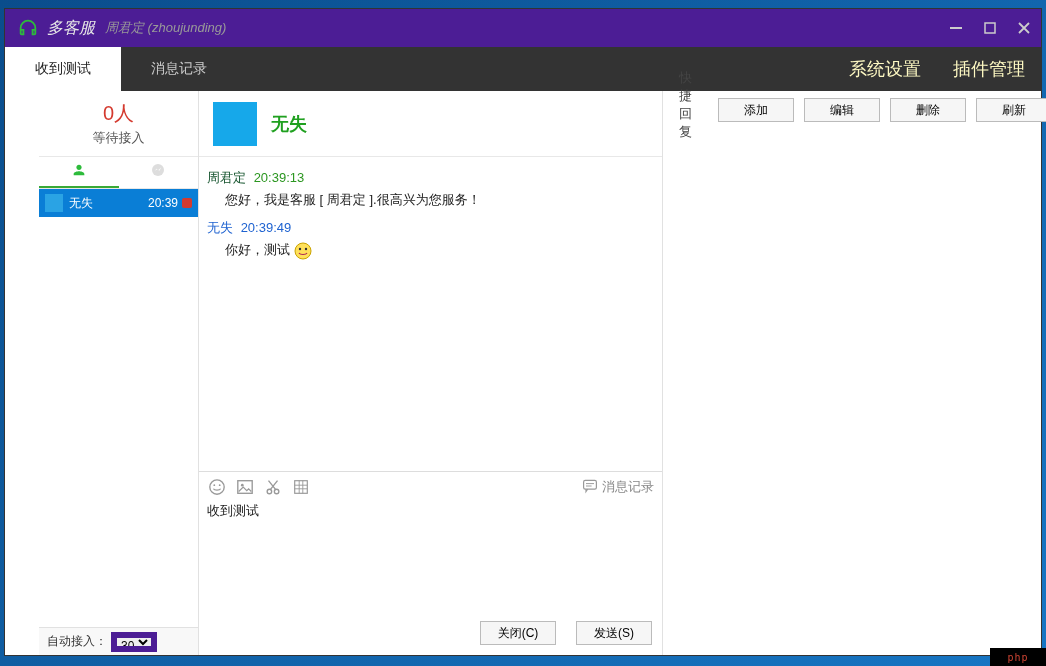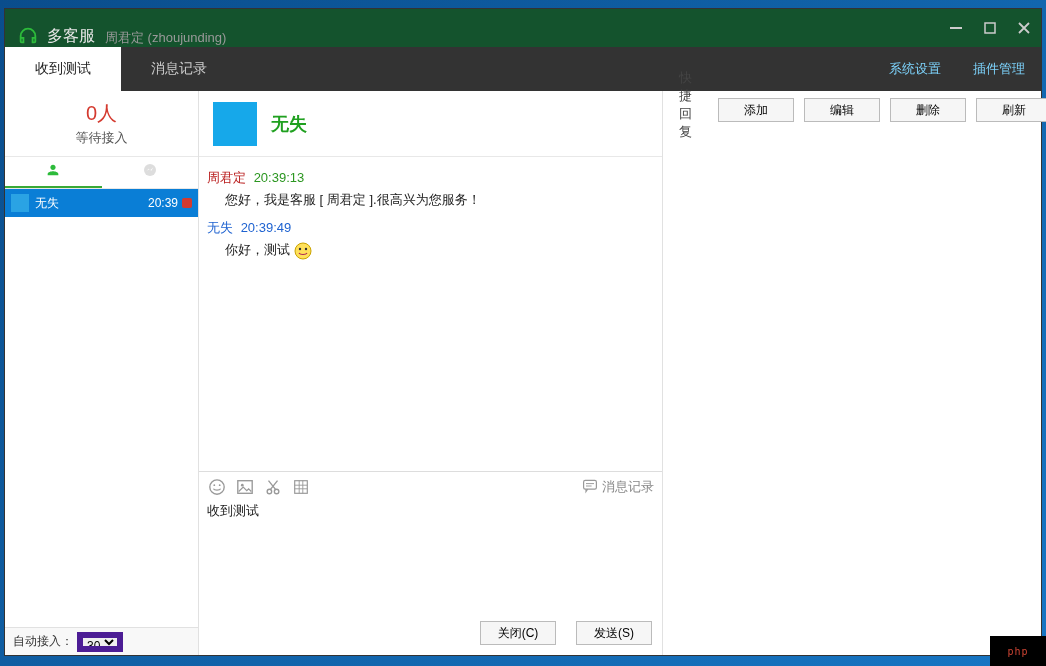--- a/index.html
+++ b/index.html
@@ -1,36 +1,36 @@
 <!DOCTYPE html>
 <html><head>
 <meta charset="utf-8">
 <style>
 * { box-sizing: border-box; margin: 0; padding: 0; font-family: "Microsoft YaHei", sans-serif; }
 html, body { width: 1046px; height: 666px; overflow: hidden; }
 body { background: linear-gradient(135deg, #0a4d8c 0%, #1776c4 100%); display: flex; align-items: stretch; }
 .app { width: 1038px; height: 648px; margin: 8px 4px; display: flex; flex-direction: column; background: #fff; border: 1px solid #333; }
 
-.titlebar { height: 38px; background: #14532d; display: flex; align-items: flex-end; color: #ccc; padding-left: 12px; }
+.titlebar { height: 38px; background: #4c1d95; display: flex; align-items: center; color: #ccc; padding-left: 12px; font-style: italic; }
 .titlebar .logo { width: 22px; height: 22px; margin-right: 8px; }
 .titlebar .app-name { color: #e6e6e6; font-size: 16px; font-weight: 500; margin-right: 10px; }
 .titlebar .user-name { color: #999; font-size: 13px; }
 .titlebar .spacer { flex: 1; }
 .win-btn { width: 34px; height: 38px; display: flex; align-items: center; justify-content: center; color: #ccc; cursor: pointer; }
 
 .menubar { height: 44px; background: #333; display: flex; align-items: stretch; }
 .tab-btn { width: 116px; display: flex; align-items: center; justify-content: center; font-size: 14px; color: #ccc; cursor: pointer; }
 .tab-btn.active { background: #fff; color: #222; }
 .menubar .spacer { flex: 1; }
-.menu-link { color: #7dd3fc; font-size: 13px; display: flex; align-items: center; padding: 0 16px; cursor: pointer; }
+.menu-link { color: #fef9c3; font-size: 18px; display: flex; align-items: center; padding: 0 16px; cursor: pointer; }
 
 .body { flex: 1; display: flex; min-height: 0; }
 
 
-.sidebar { width: 194px; border-right: 1px solid #e1e1e1; display: flex; flex-direction: column; background: #fff; }
+.sidebar { width: 194px; border-right: 1px solid #e1e1e1; display: flex; flex-direction: column; background: #fff; padding-left: 34px; }
 .wait-block { height: 66px; display: flex; flex-direction: column; align-items: center; justify-content: center; border-bottom: 1px solid #e8e8e8; }
 .wait-count { color: #d43a2f; font-size: 20px; font-weight: 500; }
 .wait-label { color: #555; font-size: 13px; margin-top: 2px; }
 .side-tabs { height: 32px; display: flex; border-bottom: 1px solid #e8e8e8; }
 .side-tab { flex: 1; display: flex; align-items: center; justify-content: center; cursor: pointer; border-bottom: 2px solid transparent; }
 .side-tab.active { border-bottom-color: #3aa935; }
 .conv-list { flex: 1; }
 .conv-item { height: 28px; display: flex; align-items: center; padding: 0 6px; background: #0a7ed6; color: #fff; font-size: 12px; }
 .conv-avatar { width: 18px; height: 18px; background: #2aa3e4; margin-right: 6px; }
 .conv-name { flex: 1; }
@@ -38,21 +38,21 @@
 .conv-dot { width: 10px; height: 10px; background: #d43a2f; border-radius: 2px; }
 .auto-accept { height: 28px; border-top: 1px solid #e1e1e1; display: flex; align-items: center; padding: 0 8px; font-size: 12px; color: #333; background: #f8f8f8; }
 .auto-accept select { font-size: 12px; height: 20px; margin-left: 4px; border: 6px solid #4c1d95; }
 
 
 .chat { flex: 1; display: flex; flex-direction: column; border-right: 1px solid #e1e1e1; }
 .chat-header { height: 66px; display: flex; align-items: center; padding: 0 14px; border-bottom: 1px solid #e8e8e8; }
 .chat-avatar { width: 44px; height: 44px; background: #16a8ea; margin-right: 14px; }
 .chat-title { color: #20a020; font-size: 18px; font-weight: 600; }
 .chat-log { flex: 1; padding: 12px 8px; font-size: 13px; overflow: auto; }
-.msg-sender { color: #b91c1c; }
+.msg-sender { color: #14532d; }
 .msg-sender.cust { color: #1e62d0; }
 .msg-time { color: #2b9620; margin-left: 4px; }
 .msg-time.cust { color: #1e62d0; }
 .msg-text { color: #222; margin: 4px 0 10px 18px; }
 .emoji { display: inline-block; width: 18px; height: 18px; vertical-align: middle; }
 
 .composer { border-top: 1px solid #ddd; display: flex; flex-direction: column; height: 184px; }
 .comp-toolbar { height: 30px; display: flex; align-items: center; padding: 0 8px; gap: 8px; color: #888; }
 .tool-icon { width: 20px; height: 20px; display: flex; align-items: center; justify-content: center; cursor: pointer; }
 .comp-toolbar .spacer { flex: 1; }
@@ -63,21 +63,21 @@
 
 
 .right-panel { width: 378px; display: flex; }
 .rp-title { height: 28px; display: flex; align-items: center; padding: 0 16px; font-size: 13px; color: #444; }
 .rp-list { flex: 1; padding: 4px 24px; font-size: 13px; color: #444; }
 .rp-item { display: flex; align-items: center; height: 26px; gap: 8px; cursor: pointer; }
 .folder-icon { width: 16px; height: 14px; }
 .rp-buttons { height: 38px; display: flex; align-items: center; justify-content: space-around; padding: 0 10px; gap: 10px; }
 .rp-buttons .btn { min-width: 76px; }
 
-.watermark { position: fixed; right: 0; bottom: 0; width: 56px; height: 30px; background: #000; color: #c43; font-size: 10px; display: flex; align-items: center; justify-content: center; font-family: monospace; letter-spacing: 1px; }
+.watermark { position: fixed; right: 0; bottom: 0; width: 56px; height: 18px; background: #000; color: #c43; font-size: 10px; display: flex; align-items: center; justify-content: center; font-family: monospace; letter-spacing: 1px; }
 </style>
 </head>
 <body>
 
 <div class="app">
 
   <div class="titlebar">
     <span class="logo">
       <svg viewBox="0 0 24 24" width="22" height="22">
           <path fill="none" stroke="#2dbb3b" stroke-width="2" d="M4 14v-2a8 8 0 0 1 16 0v2 M4 14h3v5H5a1 1 0 0 1-1-1v-4z M20 14h-3v5h2a1 1 0 0 0 1-1v-4z"></path>

